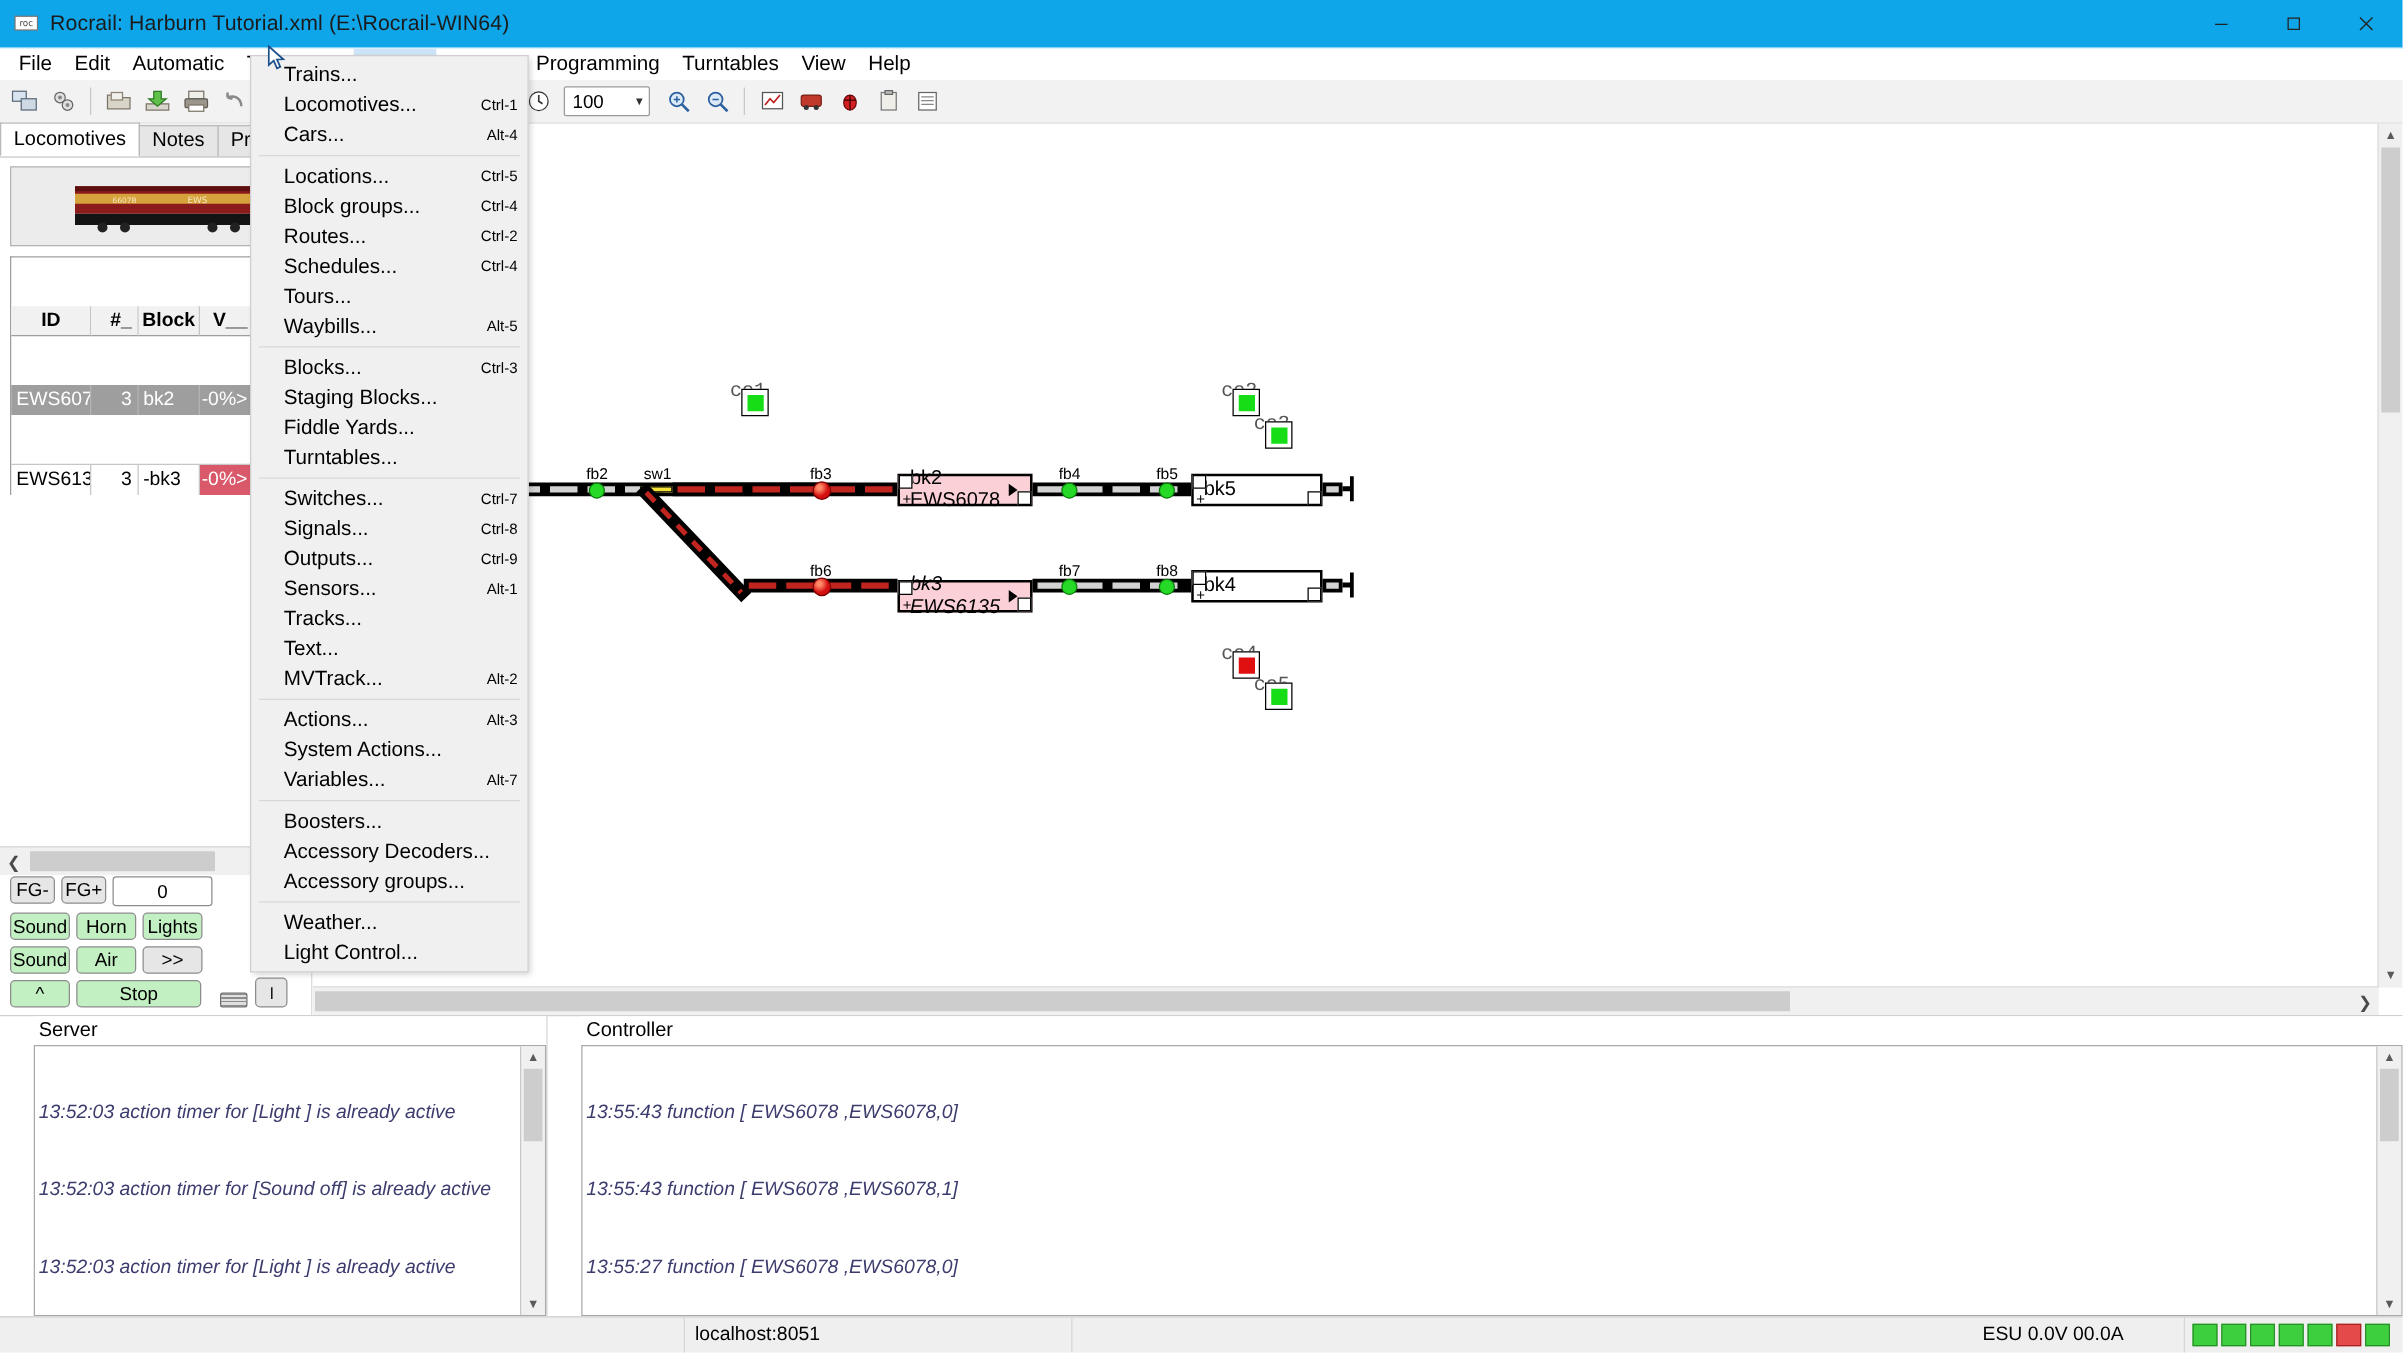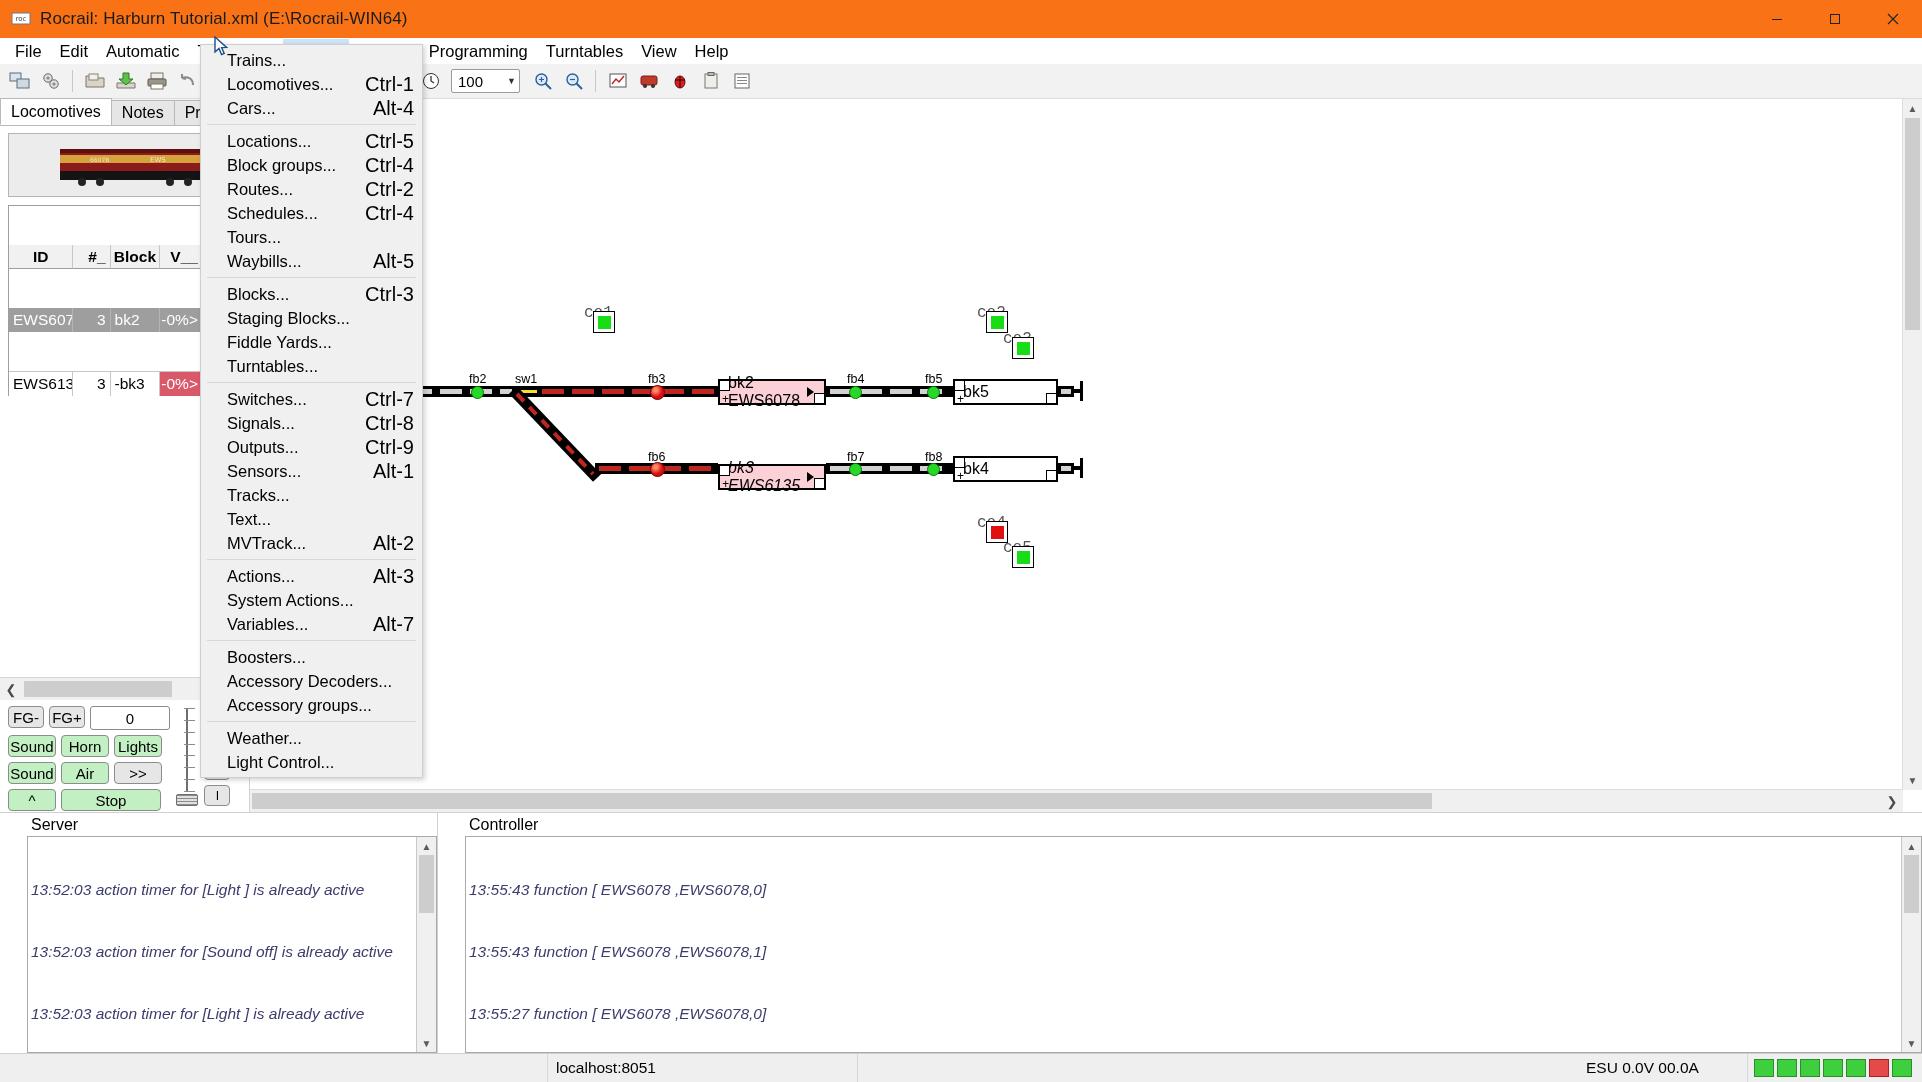--- a/index.html
+++ b/index.html
@@ -5,21 +5,21 @@
   html,body{margin:0;padding:0;}
   body{
     width:1922px;height:1082px;overflow:hidden;
     font-family:"Liberation Sans", sans-serif;
     font-size:17px;color:#000;background:#ffffff;
     -webkit-font-smoothing:antialiased;
   }
   .app{position:relative;width:1922px;height:1082px;display:flex;flex-direction:column;}
 
   
-  .titlebar{height:38px;min-height:38px;background:#f97316;display:flex;align-items:center;
+  .titlebar{height:38px;min-height:38px;background:#0ea5e9;display:flex;align-items:center;
             border-bottom:1px solid #ffffff;position:relative;}
   .tb-icon{width:22px;height:20px;margin-left:10px;margin-right:8px;position:relative;
            display:flex;align-items:center;justify-content:center;}
   .tb-icon svg{display:block;}
   .tb-title{font-size:17px;color:#1b1b1b;letter-spacing:0.1px;}
   .tb-buttons{position:absolute;right:0;top:0;height:38px;display:flex;}
   .tb-btn{width:58px;height:38px;display:flex;align-items:center;justify-content:center;cursor:default;}
   .tb-btn svg{display:block;}
 
   
@@ -71,21 +71,21 @@
   .lrow.r2{border-top:1px solid #c6c6c6;}
 
   .leftfill{flex:1;background:#ffffff;}
   .hscroll{height:22px;min-height:22px;background:#f0f0f0;display:flex;align-items:center;
            border-top:1px solid #d6d6d6;}
   .hscroll .arrowbtn{width:22px;height:22px;display:flex;align-items:center;justify-content:center;
                      font-size:13px;color:#4a4a4a;}
   .hscroll .thumb{height:16px;background:#cdcdcd;border-radius:1px;width:148px;margin-left:2px;}
 
   
-  .ctrlpad{height:112px;min-height:112px;display:flex;padding:6px 6px 6px 8px;gap:6px;box-sizing:border-box;}
+  .ctrlpad{height:112px;min-height:112px;display:flex;padding:6px 6px 6px 8px;gap:6px;box-sizing:border-box;align-items:flex-end;}
   .btngrid{display:flex;flex-direction:column;gap:5px;}
   .brow{display:flex;gap:5px;}
   .btn{height:22px;border:1px solid #8c8c8c;border-radius:4px;background:#e6e6e6;
        display:flex;align-items:center;justify-content:center;font-size:15px;cursor:default;
        box-sizing:border-box;}
   .btn.green{background:#c2f0c2;}
   .btn.w36{width:36px;}
   .btn.w48{width:48px;}
   .speedbox{width:78px;height:22px;border:1px solid #8c8c8c;background:#fff;border-radius:3px;
             display:flex;align-items:center;justify-content:center;font-size:15px;}
@@ -166,21 +166,21 @@
   .led{width:18px;height:16px;background:#3ecf3e;border:1px solid #2a8f2a;}
   .led.red{background:#e44a4a;border-color:#a32525;}
 
   
   .dropdown{position:absolute;left:200px;top:44px;width:221px;background:#f0f0f0;
             border:1px solid #cfcfcf;box-shadow:2px 2px 5px rgba(0,0,0,0.18);z-index:100;
             padding:3px 0;font-size:16.5px;}
   .dd-item{height:24px;display:flex;align-items:center;padding:0 8px 0 26px;cursor:default;
            position:relative;white-space:nowrap;}
   .dd-item .lbl{flex:1;}
-  .dd-item .sc{color:#000;font-size:20px;padding-left:14px;}
+  .dd-item .sc{color:#000;font-size:12px;padding-left:14px;}
   .dd-sep{height:1px;background:#d8d8d8;margin:4px 6px;}
   .cursor{position:absolute;z-index:200;pointer-events:none;}
 </style>
 </head>
 <body>
 
 <div class="app">
 
   <div class="titlebar">
     <span class="tb-icon">

